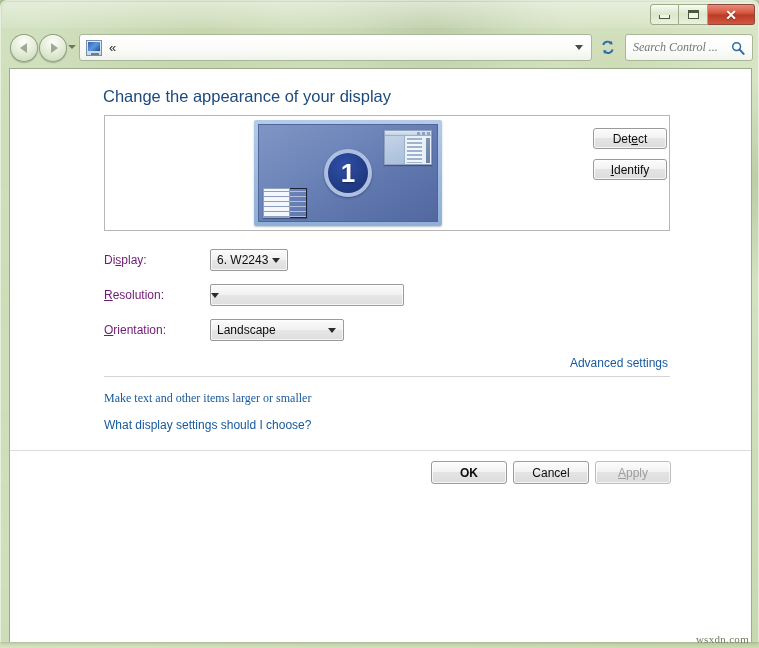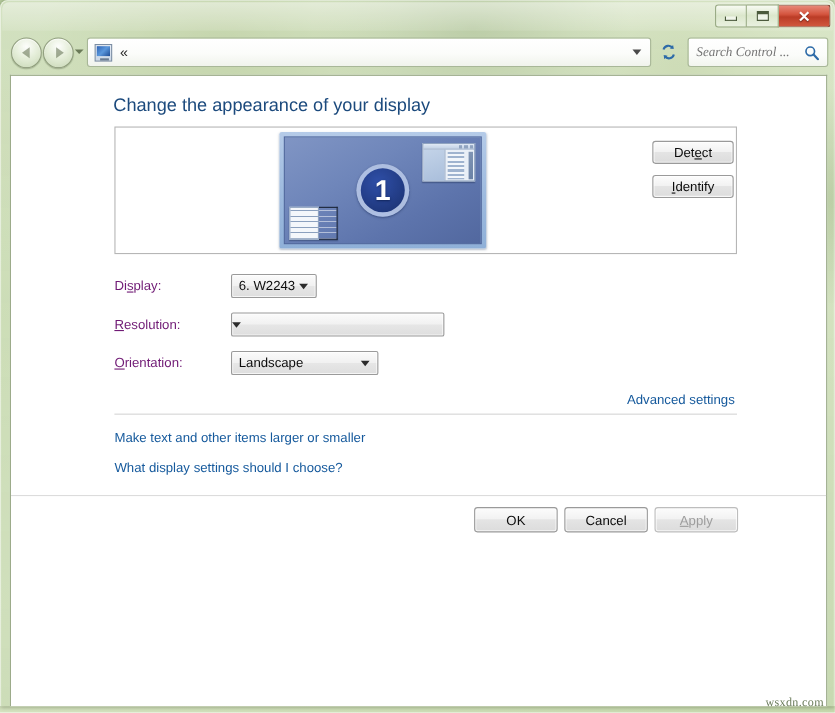--- a/index.html
+++ b/index.html
@@ -451,32 +451,32 @@
     cursor: default;
   }
   #link-advanced { right: 83px; top: 287px; }
   #divider {
     position: absolute;
     left: 94px; top: 307px;
     width: 566px;
     height: 1px;
     background: #d4d4d4;
   }
-  #link-make-text  { left: 94px; top: 322px; }
+  #link-make-text  { left: 94px; top: 322px; font-family: Liberation Serif, serif; }
   #link-what-disp  { left: 94px; top: 349px; }
 
   
   #cmd-divider {
     position: absolute;
     left: 0; top: 381px;
     width: 743px;
     height: 1px;
     background: #dcdcdc;
   }
-  #btn-ok     { position: absolute; left: 421px; top: 392px; width: 76px; height: 23px; }
+  #btn-ok     { position: absolute; left: 421px; top: 392px; width: 76px; height: 23px; font-weight: bold; }
   #btn-cancel { position: absolute; left: 503px; top: 392px; width: 76px; height: 23px; }
   #btn-apply  { position: absolute; left: 585px; top: 392px; width: 76px; height: 23px; }
 
   
   #watermark {
     position: absolute;
     right: 10px;
     bottom: 3px;
     font-family: "Liberation Serif", serif;
     font-size: 11px;

